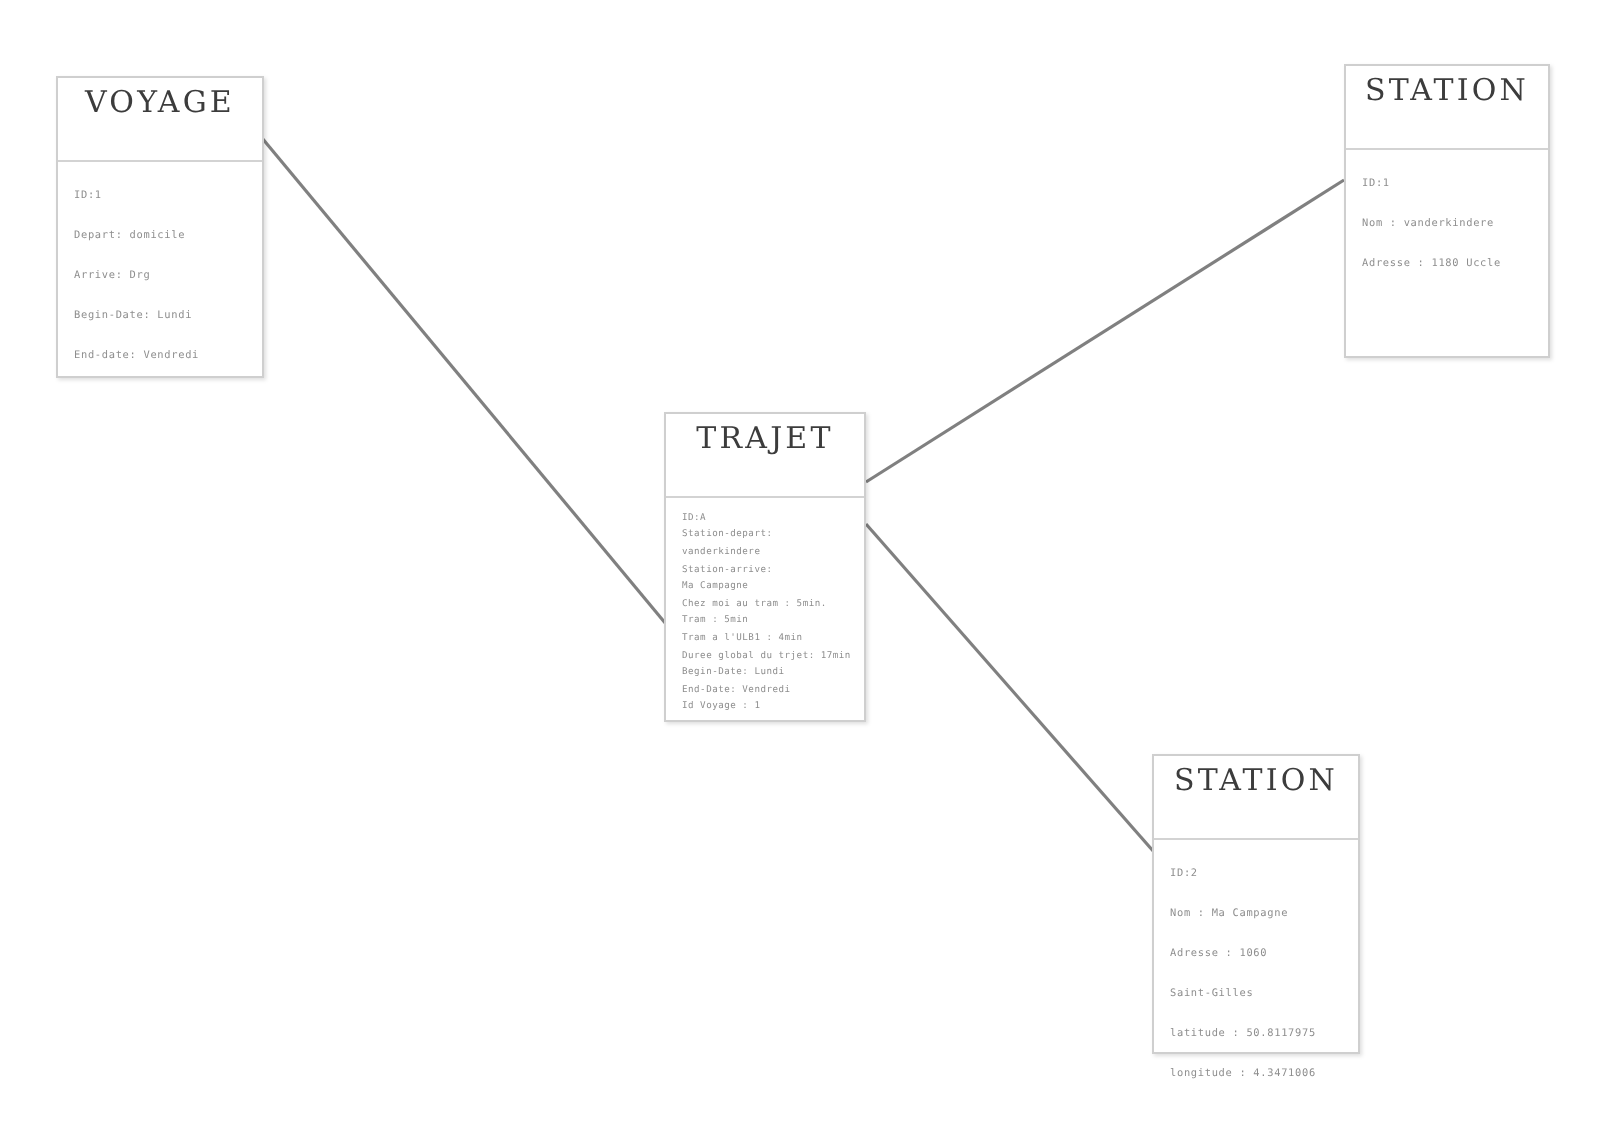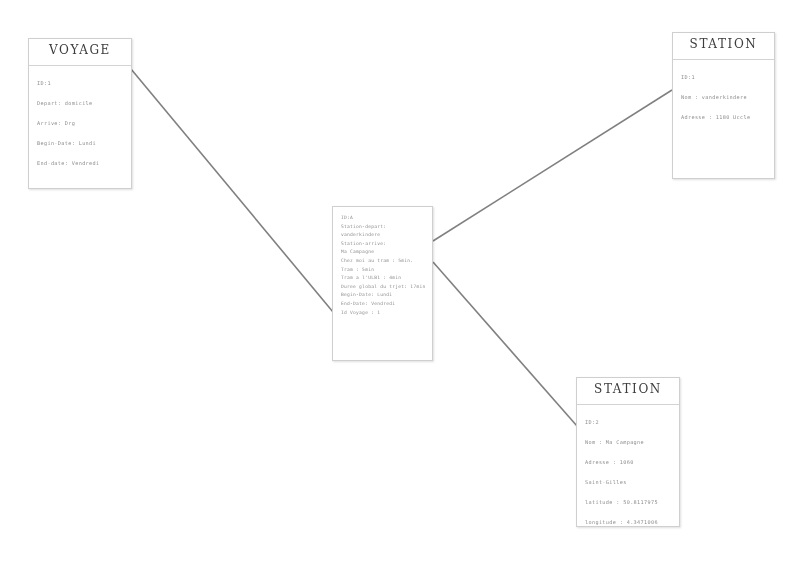--- a/index.html
+++ b/index.html
@@ -39,24 +39,24 @@
     background: #ffffff;
     border: 1px solid #cfcfcf;
     box-shadow: 1px 1px 2px rgba(0,0,0,0.13);
   }
 
   .entity-header {
     box-sizing: border-box;
     border-bottom: 1px solid #d3d3d3;
     text-align: center;
     font-family: "DejaVu Serif", "Liberation Serif", serif;
-    font-size: 12px;
+    font-size: 15px;
     letter-spacing: 1.6px;
     color: #3c3c3c;
-    padding: 5px 2px 8px 2px;
+    padding: 5px 2px 20px 2px;
     line-height: 1.05;
   }
 
   .entity-body {
     box-sizing: border-box;
     padding: 7px 7px 4px 8px;
   }
 
   .attr {
     font-family: "DejaVu Sans Mono", "Liberation Mono", monospace;
@@ -109,20 +109,21 @@
     <div class="entity-body">
       <div class="attr">ID:1</div>
       <div class="attr">Depart: domicile</div>
       <div class="attr">Arrive: Drg</div>
       <div class="attr">Begin-Date: Lundi</div>
       <div class="attr">End-date: Vendredi</div>
     </div>
   </div>
 
   <div class="entity dense" id="entity-trajet">
+    <div class="entity-header">TRAJET</div>
     <div class="entity-body">
       <div class="attr">ID:A</div>
       <div class="attr">Station-depart:</div>
       <div class="attr">vanderkindere</div>
       <div class="attr">Station-arrive:</div>
       <div class="attr">Ma Campagne</div>
       <div class="attr">Chez moi au tram : 5min.</div>
       <div class="attr">Tram : 5min</div>
       <div class="attr">Tram a l'ULB1 : 4min</div>
       <div class="attr">Duree global du trjet: 17min</div>

